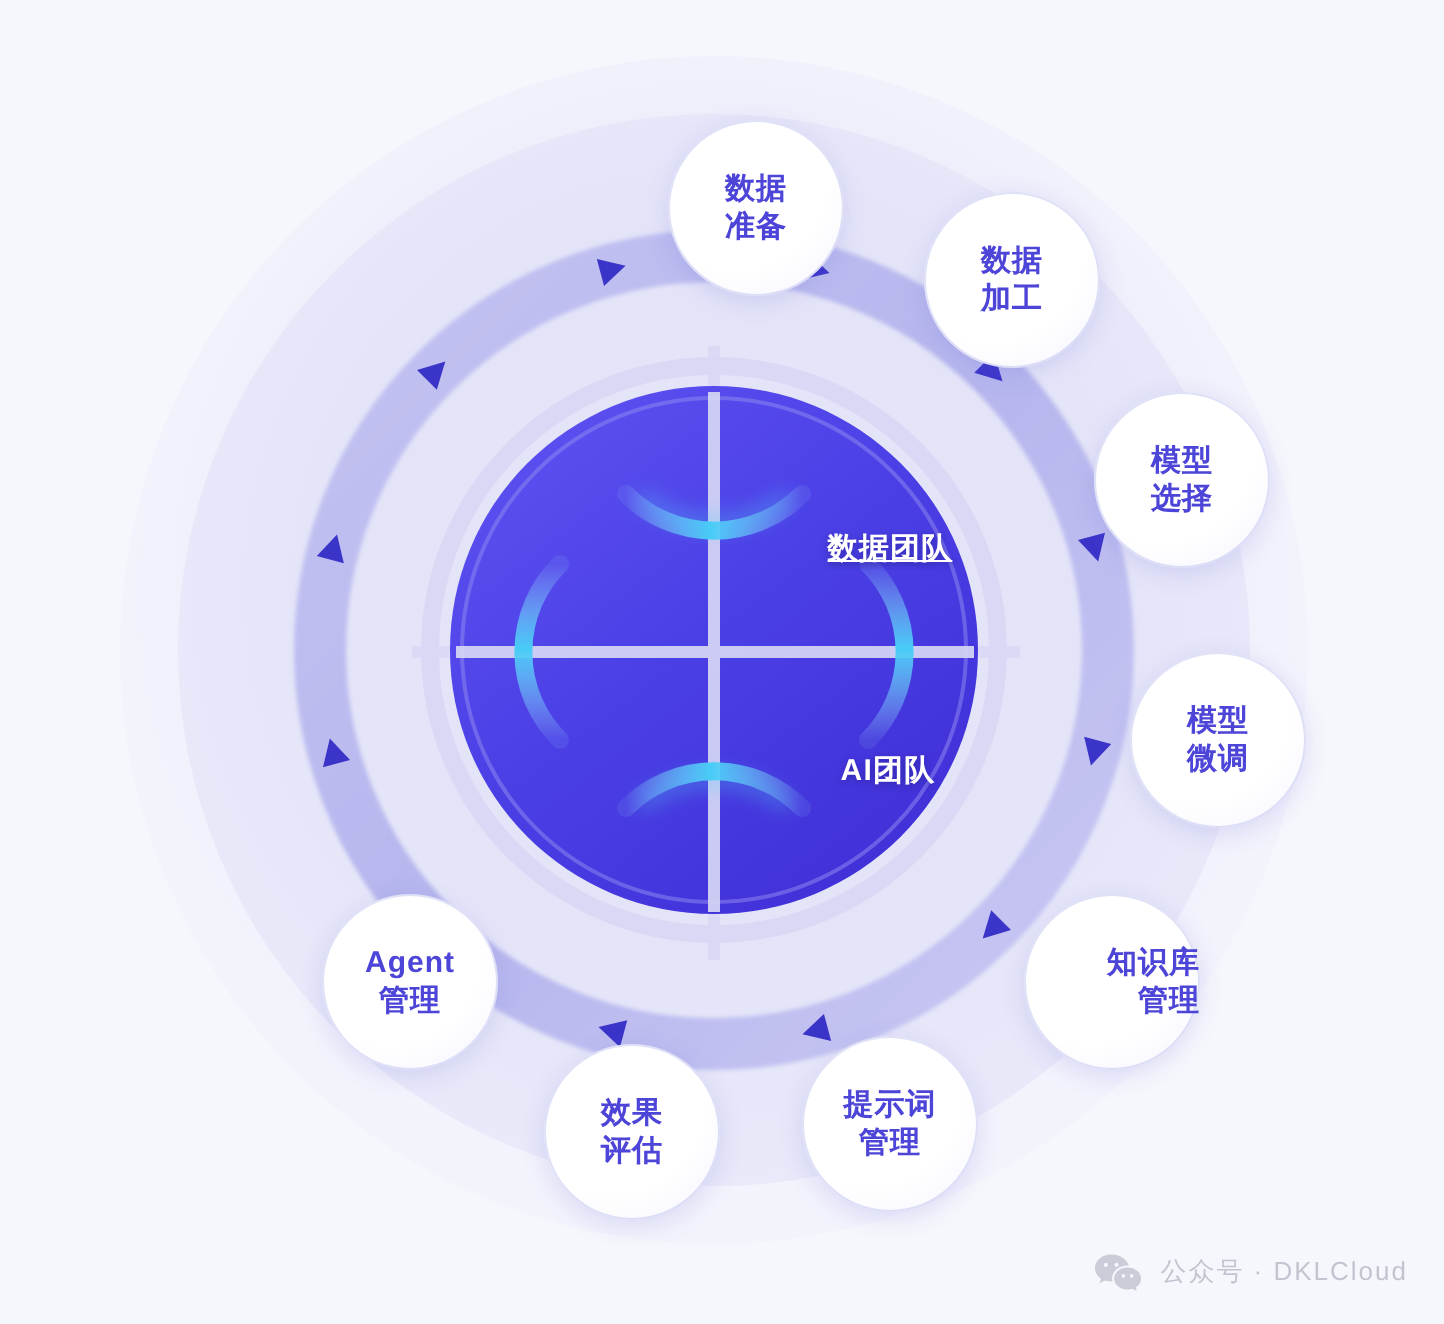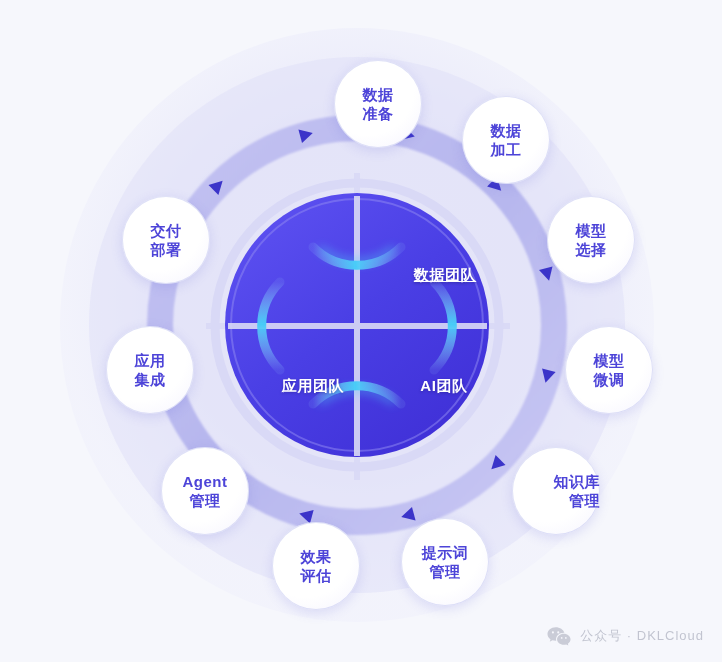--- a/index.html
+++ b/index.html
@@ -167,23 +167,20 @@
     </g>
     <g fill="none" stroke="#4fd0f8" stroke-width="5" opacity="0.55" filter="url(#softGlow)">
       <path d="M 320,248 A 58 58 0 0 0 394,248"></path>
       <path d="M 320,403 A 58 58 0 0 1 394,403"></path>
     </g>
   </svg>
 
   <div class="core-label" style="left:390px;top:265px;width:110px;text-decoration:underline;">
     <span class="ln">数据团队</span>
   </div>
-  <div class="core-label" style="left:258px;top:376px;width:110px;">
-    <span class="ln">应用团队</span>
-  </div>
   <div class="core-label" style="left:394px;top:376px;width:100px;">
     <span class="ln">AI团队</span>
   </div>
 
   <div class="node" style="left:334px;top:60px;width:88px;height:88px;">
     <span class="ln">数据</span>
     <span class="ln">准备</span>
   </div>
 
   <div class="node" style="left:462px;top:96px;width:88px;height:88px;">
@@ -214,29 +211,21 @@
   <div class="node" style="left:272px;top:522px;width:88px;height:88px;">
     <span class="ln">效果</span>
     <span class="ln">评估</span>
   </div>
 
   <div class="node" style="left:161px;top:447px;width:88px;height:88px;">
     <span class="ln">Agent</span>
     <span class="ln">管理</span>
   </div>
 
-  <div class="node" style="left:106px;top:326px;width:88px;height:88px;">
-    <span class="ln">应用</span>
-    <span class="ln">集成</span>
-  </div>
-
-  <div class="node" style="left:122px;top:196px;width:88px;height:88px;">
-    <span class="ln">交付</span>
-    <span class="ln">部署</span>
-  </div>
+
 
 
   <div id="watermark">
     <svg class="wicon" viewBox="0 0 26 21">
       <path fill="#c3c5d1" d="M9.4 1C4.4 1 .5 4.3.5 8.4c0 2.3 1.3 4.4 3.3 5.7l-.8 2.5 2.9-1.5c1.1.3 2.2.5 3.5.5h.6a6.4 6.4 0 0 1-.2-1.6c0-3.9 3.8-7 8.5-7h.6C17.8 3.6 14 1 9.4 1Z"></path>
       <circle fill="#f6f7fc" cx="6.4" cy="6.6" r="1.15"></circle>
       <circle fill="#f6f7fc" cx="12.2" cy="6.6" r="1.15"></circle>
       <path fill="#c3c5d1" d="M25.5 14c0-3.3-3.3-6-7.3-6s-7.3 2.7-7.3 6 3.3 6 7.3 6c.9 0 1.8-.1 2.6-.4l2.4 1.2-.6-2c1.8-1.1 2.9-2.8 2.9-4.8Z"></path>
       <circle fill="#f6f7fc" cx="15.9" cy="12.6" r="0.95"></circle>
       <circle fill="#f6f7fc" cx="20.4" cy="12.6" r="0.95"></circle>

